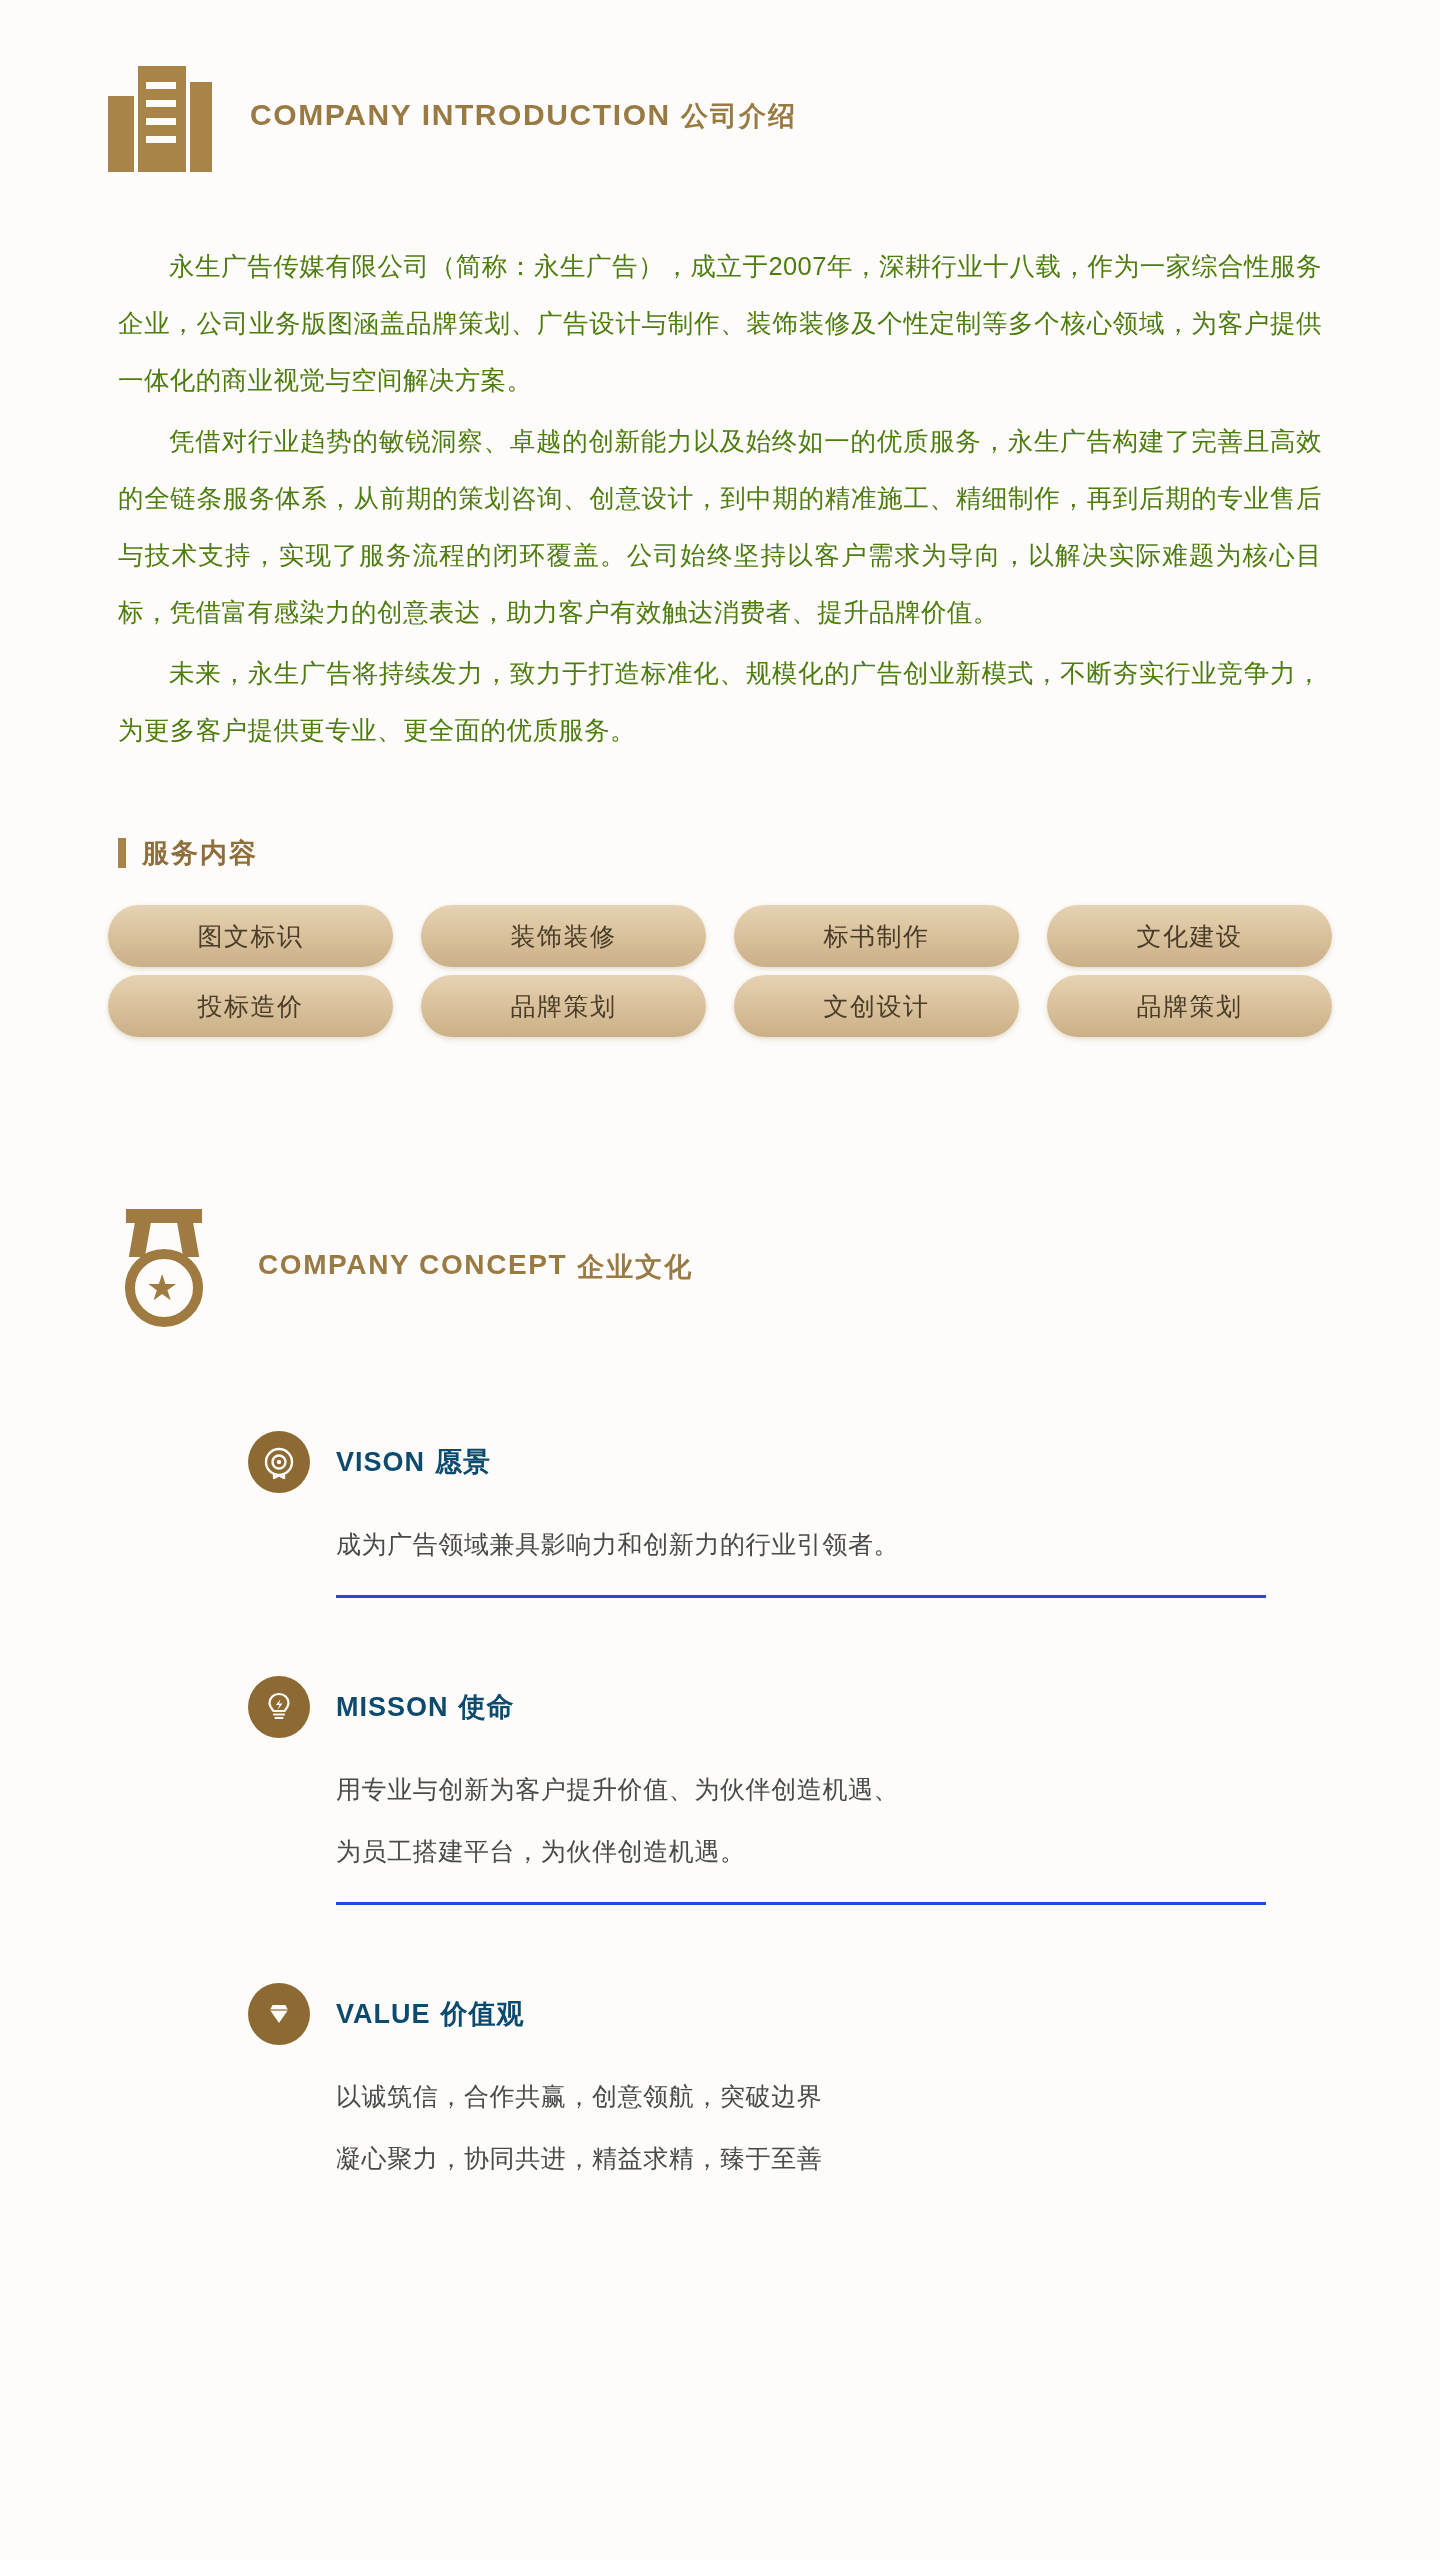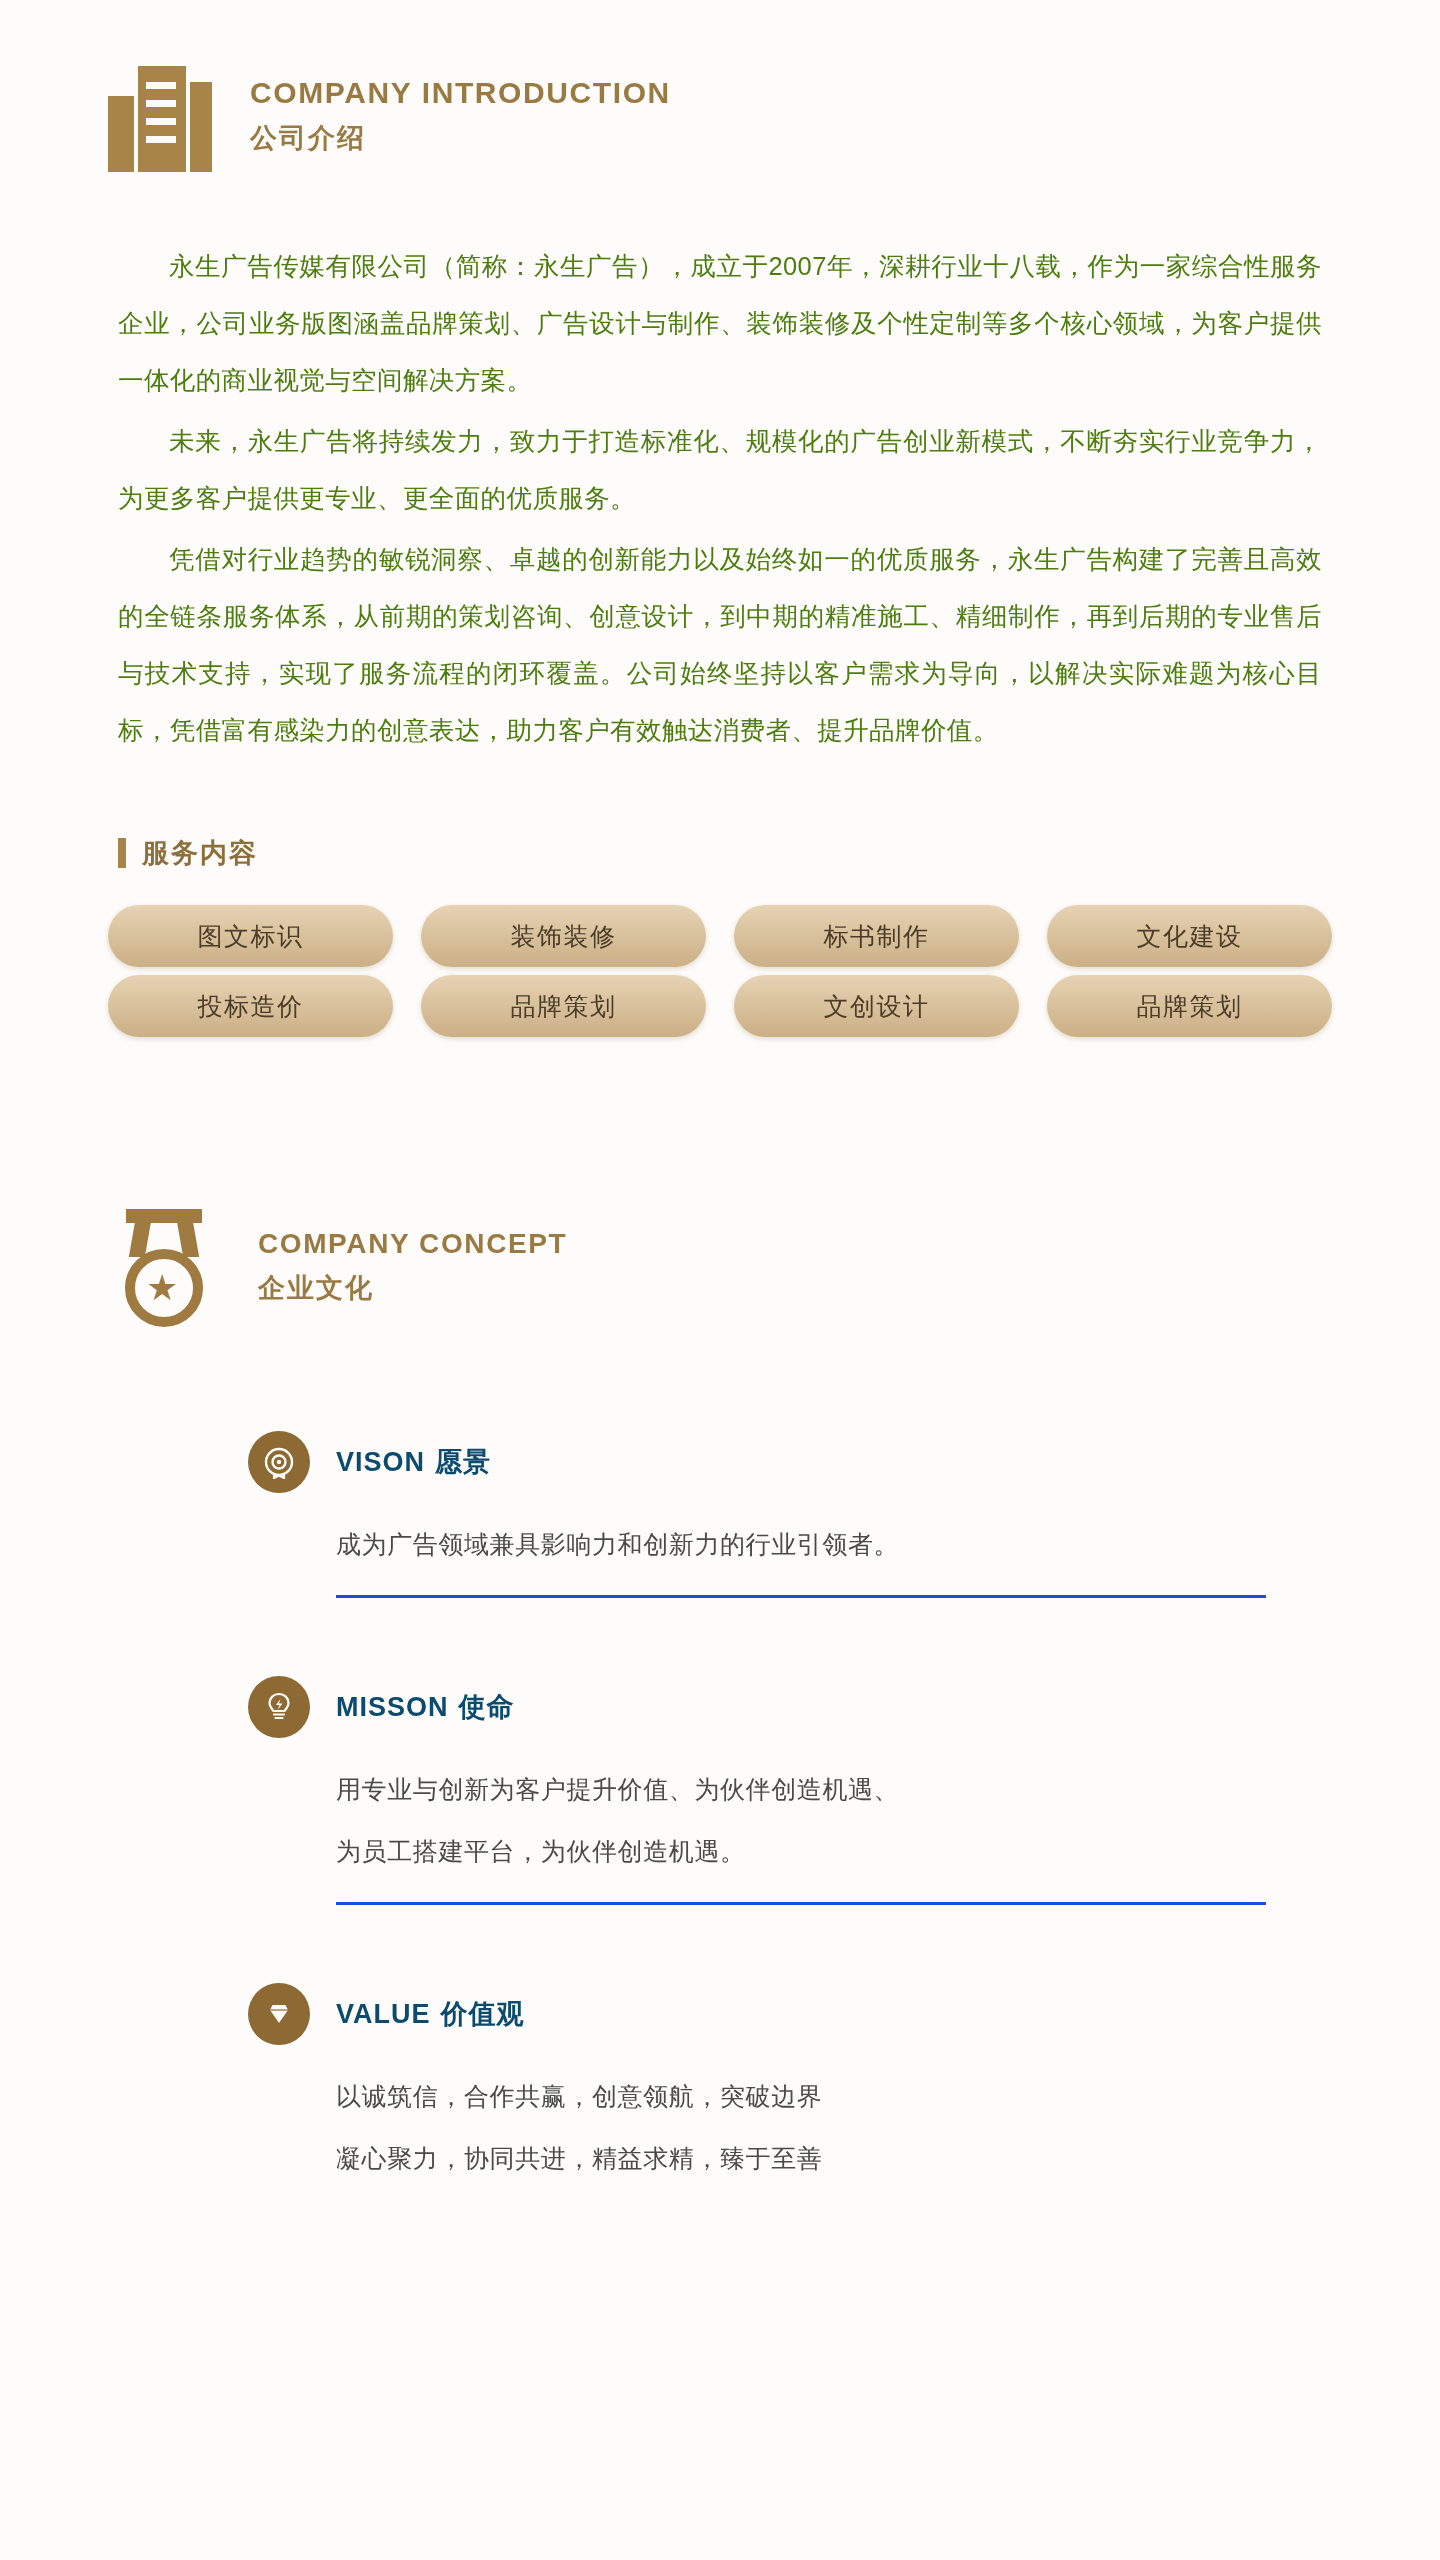--- a/index.html
+++ b/index.html
@@ -24,21 +24,21 @@
   }
 
   
   .sec-head {
     display: flex;
     align-items: center;
     gap: 38px;
   }
   .sec-head-texts {
     display: flex;
-    flex-direction: column;
+    flex-direction: row;
     gap: 10px;
   }
   .sec-head-en {
     font-size: 30px;
     font-weight: bold;
     letter-spacing: 1.6px;
     color: #9a7a43;
   }
   .sec-head-cn {
     font-size: 27px;
@@ -253,22 +253,22 @@
       </div>
       <div class="sec-head-texts">
         <div class="sec-head-en">COMPANY INTRODUCTION</div>
         <div class="sec-head-cn">公司介绍</div>
       </div>
     </div>
   </div>
 
   <div class="intro">
     <p>永生广告传媒有限公司（简称：永生广告），成立于2007年，深耕行业十八载，作为一家综合性服务企业，公司业务版图涵盖品牌策划、广告设计与制作、装饰装修及个性定制等多个核心领域，为客户提供一体化的商业视觉与空间解决方案。</p>
+    <p>凭借对行业趋势的敏锐洞察、卓越的创新能力以及始终如一的优质服务，永生广告构建了完善且高效的全链条服务体系，从前期的策划咨询、创意设计，到中期的精准施工、精细制作，再到后期的专业售后与技术支持，实现了服务流程的闭环覆盖。公司始终坚持以客户需求为导向，以解决实际难题为核心目标，凭借富有感染力的创意表达，助力客户有效触达消费者、提升品牌价值。</p>
     <p>未来，永生广告将持续发力，致力于打造标准化、规模化的广告创业新模式，不断夯实行业竞争力，为更多客户提供更专业、更全面的优质服务。</p>
-    <p>凭借对行业趋势的敏锐洞察、卓越的创新能力以及始终如一的优质服务，永生广告构建了完善且高效的全链条服务体系，从前期的策划咨询、创意设计，到中期的精准施工、精细制作，再到后期的专业售后与技术支持，实现了服务流程的闭环覆盖。公司始终坚持以客户需求为导向，以解决实际难题为核心目标，凭借富有感染力的创意表达，助力客户有效触达消费者、提升品牌价值。</p>
   </div>
 
   <div class="services">
     <div class="sub-title">
       <span class="bar"></span>
       <span class="txt">服务内容</span>
     </div>
     <div class="pill-grid">
       <div class="pill">图文标识</div>
       <div class="pill">装饰装修</div>

